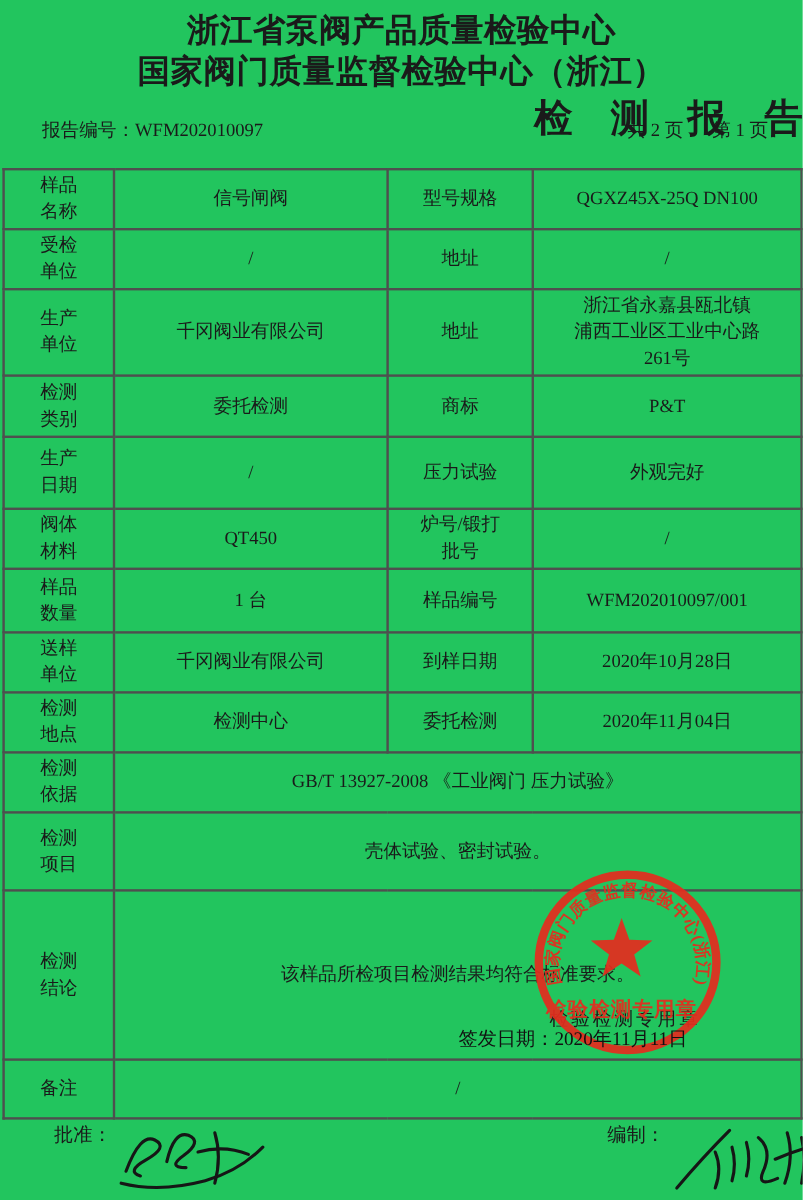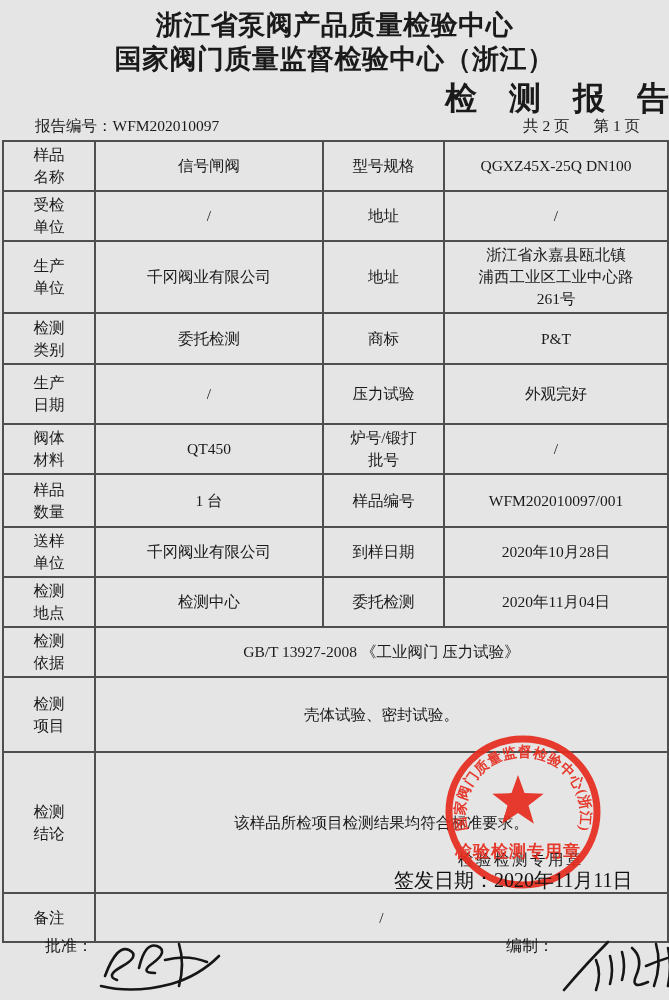--- a/index.html
+++ b/index.html
@@ -1,49 +1,49 @@
 <!DOCTYPE html>
 <html><head>
 <meta charset="utf-8">
 <style>
   * { box-sizing: border-box; margin: 0; padding: 0; }
   html,body { background:#ffffff; }
   .page {
-    width: 669px; height: 1000px; position: relative; background:#e5e5e5;
+    width: 669px; height: 1000px; position: relative; background:#22c55e;
     font-family: "Liberation Serif","DejaVu Serif",serif;
     color:#1a1a1a; overflow:hidden;
   }
   .org { font-family:"Liberation Sans","DejaVu Sans",sans-serif; font-weight:bold; text-align:center; }
   .org1 { padding-top:9px; font-size:27px; line-height:33px; letter-spacing:0.5px; }
   .org2 { font-size:27px; line-height:34px; letter-spacing:0.5px; }
   .rtitle {
     font-family:"Liberation Sans","DejaVu Sans",sans-serif; font-weight:bold;
     text-align:right; font-size:32px; line-height:40px; margin-top:2px;
   }
   .meta { display:flex; justify-content:space-between; align-items:flex-end;
-          padding:0 29px 3px 35px; font-size:15.5px; height:22px; }
+          padding:0 29px 21px 35px; font-size:15.5px; height:22px; }
   .meta-left span { white-space:pre; }
   .meta-right { display:flex; gap:24px; white-space:pre; }
 
   table.report { border-collapse:collapse; table-layout:fixed; width:665px; margin:0 2px; }
   table.report td {
     border:2px solid #4f4f4f; font-size:15.5px; text-align:center;
     vertical-align:middle; padding:2px 22px; line-height:1.42;
   }
   td.lbl { }
   .addr-line { line-height:22px; }
   td.cell-lefttop { text-align:left; vertical-align:top; padding:13px 12px; }
   td.concl-cell { position:relative; text-align:left; vertical-align:top; padding:16px 13px; }
 
   .seal-overprint {
     position:absolute; left:362px; top:96px; font-size:15.5px;
     letter-spacing:2.5px; color:#1a1a1a; z-index:1; white-space:nowrap;
   }
   .issue-date {
-    position:absolute; left:298px; top:113px; font-size:20px;
+    position:absolute; left:286px; top:113px; font-size:16px;
     color:#111; z-index:3; white-space:nowrap;
   }
   .stamp-svg { position:absolute; left:346px; top:-21px; z-index:2; opacity:0.92; }
   .stamp-svg text { font-family:"Liberation Serif","DejaVu Serif",serif; font-weight:bold; }
 
   .footer-sig { position:absolute; top:936px; display:flex; align-items:flex-start; }
   .footer-sig .sig-label { font-size:16px; white-space:nowrap; }
   .sig-svg { margin-left:2px; }
   .sig-g1 { left:45px; }
   .sig-g2 { left:286px; }
@@ -130,21 +130,21 @@
       <tr style="height:45px">
         <td class="lbl">检测地点</td>
         <td>检测中心</td>
         <td class="lbl">委托检测</td>
         <td>2020年11月04日</td>
       </tr>
       <tr style="height:50px">
         <td class="lbl">检测依据</td>
         <td colspan="3">GB/T 13927-2008 《工业阀门 压力试验》</td>
       </tr>
-      <tr style="height:75px">
+      <tr style="height:65px">
         <td class="lbl">检测项目</td>
         <td colspan="3" class="cell-lefttop">壳体试验、密封试验。</td>
       </tr>
       <tr style="height:141px">
         <td class="lbl">检测结论</td>
         <td colspan="3" class="concl-cell">
           <div>该样品所检项目检测结果均符合标准要求。</div>
 
           <div class="seal-overprint">检验检测专用章</div>
 

